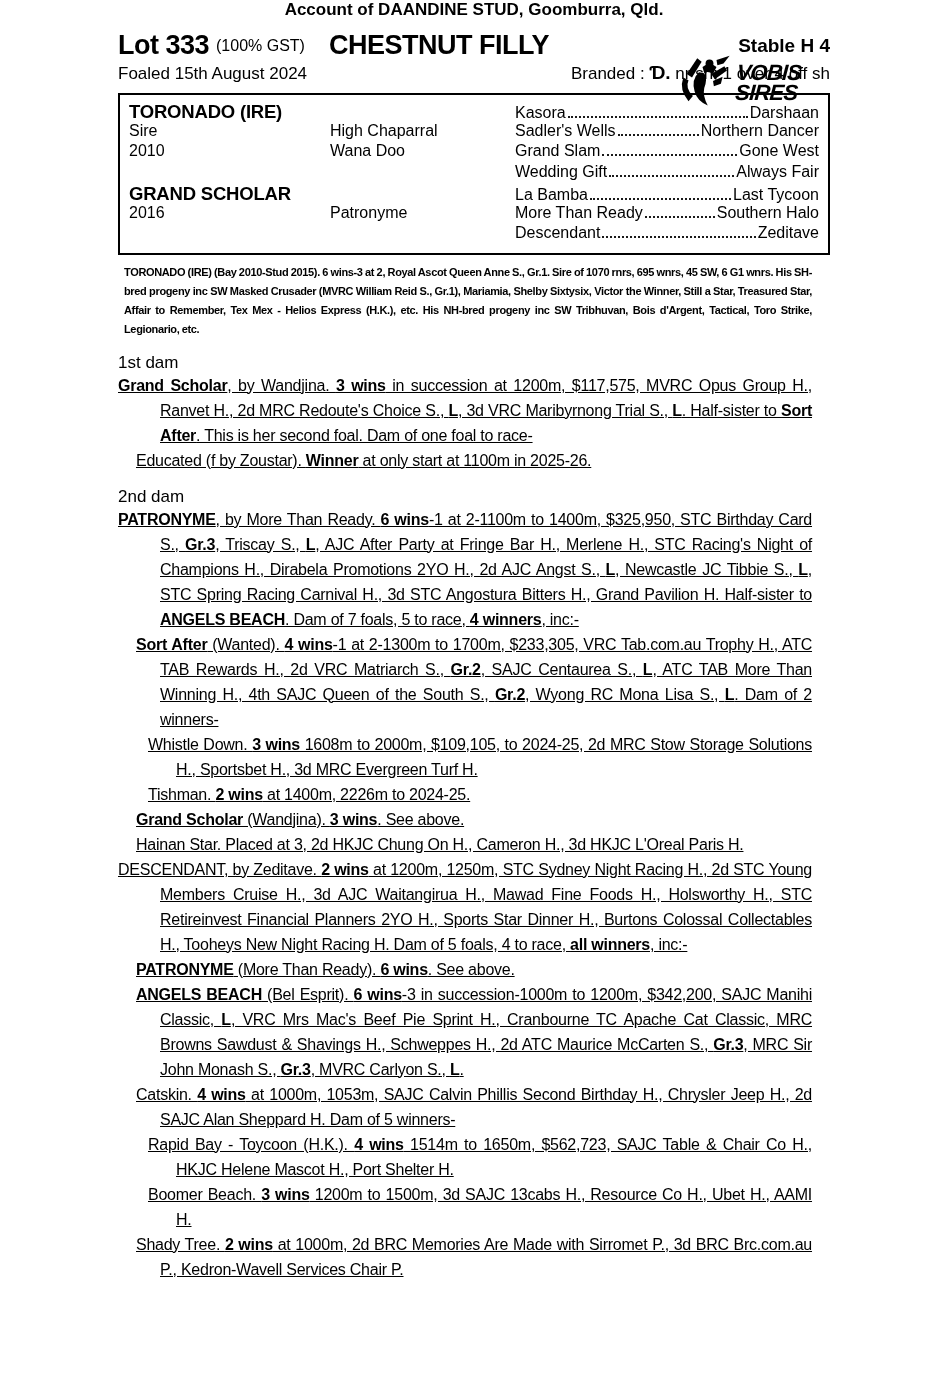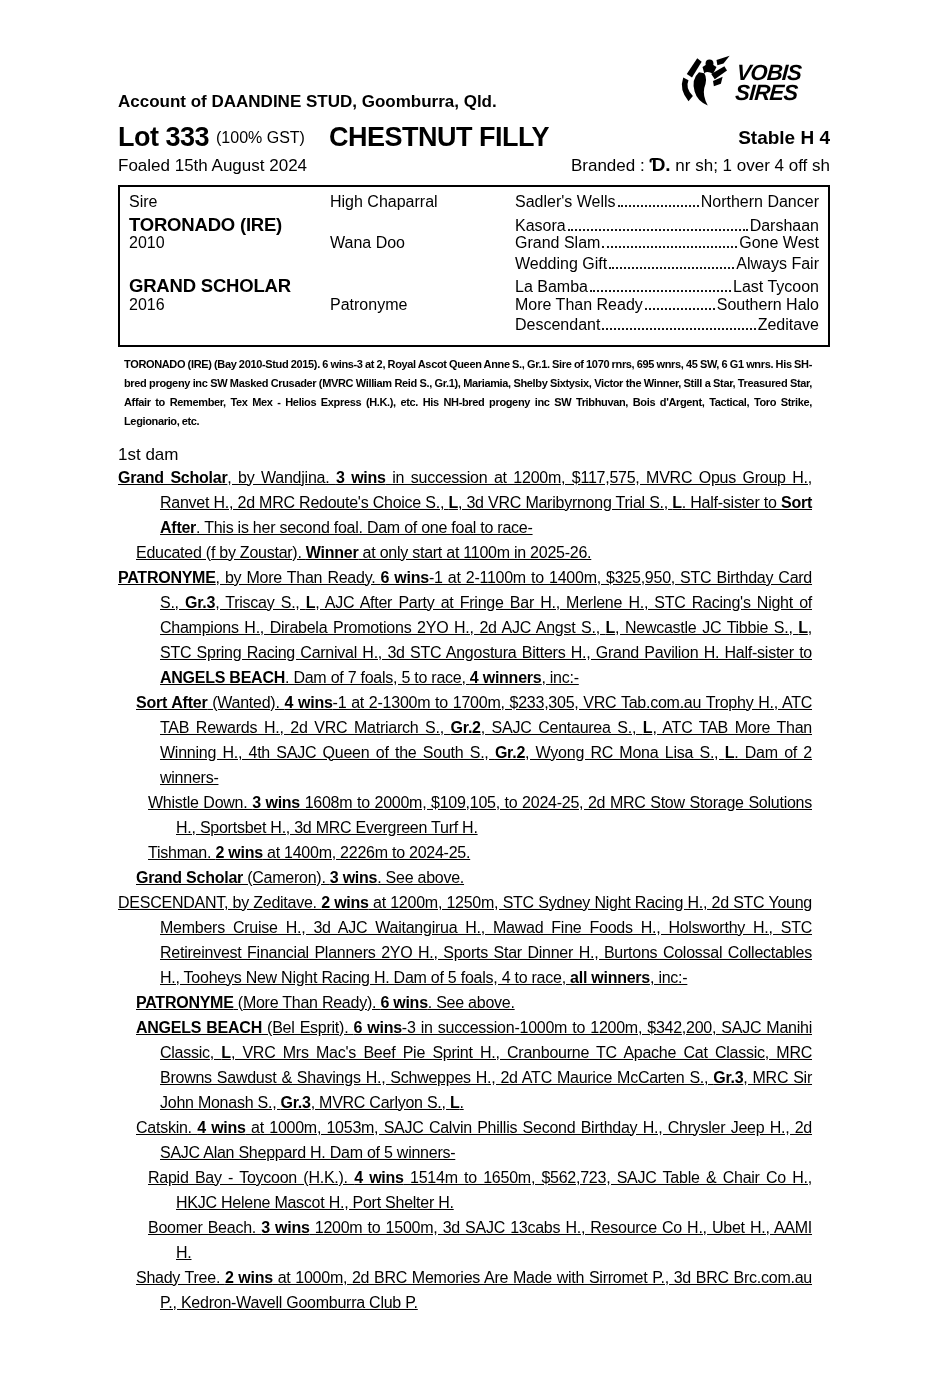--- a/index.html
+++ b/index.html
@@ -8,21 +8,21 @@
     background:#fff; color:#000;
     font-family:"Liberation Sans", sans-serif;
   }
   .content { position:absolute; left:118px; top:0; width:712px; }
 
   
   .logo { position:absolute; left:560px; top:54px; width:156px; display:flex; align-items:center; }
   .logo-ic { flex:none; }
   .logo-text { font-style:italic; font-weight:bold; font-size:22px; line-height:0.92;
                letter-spacing:-0.8px; transform:skewX(-4deg); margin-left:2px; }
-  .account { margin-top:92px; font-weight:bold; font-size:17px; }
+  .account { text-align:center; font-weight:bold; font-size:17px; }
   .lot-row { display:flex; align-items:center; margin-top:10px; }
   .lot-label { font-size:27px; font-weight:bold; letter-spacing:-0.5px; }
   .gst { font-size:16px; margin-left:7px; }
   .horse-title { font-size:27px; font-weight:bold; letter-spacing:-0.5px; margin-left:24px; }
   .stable { margin-left:auto; font-size:19px; font-weight:bold; }
   .sub-row { display:flex; align-items:baseline; margin-top:1px; font-size:17px; }
   .branded { margin-left:auto; }
   .brand-sym { font-weight:600; font-size:19px; }
 
   
@@ -87,35 +87,35 @@
       <span class="stable">Stable H 4</span>
     </div>
 
     <div class="sub-row">
       <span>Foaled 15th August 2024</span>
       <span class="branded"><span>Branded : </span><span class="brand-sym">Ɗ.</span><span> nr sh; 1 over 4 off sh</span></span>
     </div>
 
     <div class="ped-table" id="pedigree-rows">
         <div class="ped-row">
+          <span class="ped-c1 bold">TORONADO (IRE)</span>
+          <span class="ped-c2"></span>
+          <span class="ped-c3">
+            <span class="nm">Kasora</span>
+            <span class="leader"></span>
+            <span class="nm">Darshaan</span>
+          </span>
+        </div>
+        <div class="ped-row">
           <span class="ped-c1">Sire</span>
           <span class="ped-c2">High Chaparral</span>
           <span class="ped-c3">
             <span class="nm">Sadler's Wells</span>
             <span class="leader"></span>
             <span class="nm">Northern Dancer</span>
-          </span>
-        </div>
-        <div class="ped-row">
-          <span class="ped-c1 bold">TORONADO (IRE)</span>
-          <span class="ped-c2"></span>
-          <span class="ped-c3">
-            <span class="nm">Kasora</span>
-            <span class="leader"></span>
-            <span class="nm">Darshaan</span>
           </span>
         </div>
         <div class="ped-row">
           <span class="ped-c1">2010</span>
           <span class="ped-c2">Wana Doo</span>
           <span class="ped-c3">
             <span class="nm">Grand Slam</span>
             <span class="leader"></span>
             <span class="nm">Gone West</span>
           </span>
@@ -157,28 +157,30 @@
           </span>
         </div>
       </div>
 
     <div class="sire-summary">TORONADO (IRE) (Bay 2010-Stud 2015). 6 wins-3 at 2, Royal Ascot Queen Anne S., Gr.1. Sire of 1070 rnrs, 695 wnrs, 45 SW, 6 G1 wnrs. His SH-bred progeny inc SW Masked Crusader (MVRC William Reid S., Gr.1), Mariamia, Shelby Sixtysix, Victor the Winner, Still a Star, Treasured Star, Affair to Remember, Tex Mex - Helios Express (H.K.), etc. His NH-bred progeny inc SW Tribhuvan, Bois d'Argent, Tactical, Toro Strike, Legionario, etc.</div>
 
     <div id="sections">
         <div class="dam-heading">1st dam</div>
         <div class="para p0"><span class="b">Grand Scholar</span><span>, by Wandjina. </span><span class="b">3 wins</span><span> in succession at 1200m, $117,575, MVRC Opus Group H., Ranvet H., 2d MRC Redoute's Choice S., </span><span class="b">L</span><span>, 3d VRC Maribyrnong Trial S., </span><span class="b">L</span><span>. Half-sister to </span><span class="b">Sort After</span><span>. This is her second foal. Dam of one foal to race-</span></div>
         <div class="para p1"><span>Educated (f by Zoustar). </span><span class="b">Winner</span><span> at only start at 1100m in 2025-26.</span></div>
+        <div class="dam-heading">2nd dam</div>
         <div class="para p0"><span class="b">PATRONYME</span><span>, by More Than Ready. </span><span class="b">6 wins</span><span>-1 at 2-1100m to 1400m, $325,950, STC Birthday Card S., </span><span class="b">Gr.3</span><span>, Triscay S., </span><span class="b">L</span><span>, AJC After Party at Fringe Bar H., Merlene H., STC Racing's Night of Champions H., Dirabela Promotions 2YO H., 2d AJC Angst S., </span><span class="b">L</span><span>, Newcastle JC Tibbie S., </span><span class="b">L</span><span>, STC Spring Racing Carnival H., 3d STC Angostura Bitters H., Grand Pavilion H. Half-sister to </span><span class="b">ANGELS BEACH</span><span>. Dam of 7 foals, 5 to race, </span><span class="b">4 winners</span><span>, inc:-</span></div>
         <div class="para p1"><span class="b">Sort After</span><span> (Wanted). </span><span class="b">4 wins</span><span>-1 at 2-1300m to 1700m, $233,305, VRC Tab.com.au Trophy H., ATC TAB Rewards H., 2d VRC Matriarch S., </span><span class="b">Gr.2</span><span>, SAJC Centaurea S., </span><span class="b">L</span><span>, ATC TAB More Than Winning H., 4th SAJC Queen of the South S., </span><span class="b">Gr.2</span><span>, Wyong RC Mona Lisa S., </span><span class="b">L</span><span>. Dam of 2 winners-</span></div>
         <div class="para p2"><span>Whistle Down. </span><span class="b">3 wins</span><span> 1608m to 2000m, $109,105, to 2024-25, 2d MRC Stow Storage Solutions H., Sportsbet H., 3d MRC Evergreen Turf H.</span></div>
         <div class="para p2"><span>Tishman. </span><span class="b">2 wins</span><span> at 1400m, 2226m to 2024-25.</span></div>
-        <div class="para p1"><span class="b">Grand Scholar</span><span> (Cameron). </span><span class="b">3 wins</span><span>. See above.</span></div>
+        <div class="para p1"><span class="b">Grand Scholar</span><span> (Wandjina). </span><span class="b">3 wins</span><span>. See above.</span></div>
+        <div class="para p1"><span>Hainan Star. Placed at 3, 2d HKJC Chung On H., Cameron H., 3d HKJC L'Oreal Paris H.</span></div>
         <div class="para p0"><span>DESCENDANT, by Zeditave. </span><span class="b">2 wins</span><span> at 1200m, 1250m, STC Sydney Night Racing H., 2d STC Young Members Cruise H., 3d AJC Waitangirua H., Mawad Fine Foods H., Holsworthy H., STC Retireinvest Financial Planners 2YO H., Sports Star Dinner H., Burtons Colossal Collectables H., Tooheys New Night Racing H. Dam of 5 foals, 4 to race, </span><span class="b">all winners</span><span>, inc:-</span></div>
         <div class="para p1"><span class="b">PATRONYME</span><span> (More Than Ready). </span><span class="b">6 wins</span><span>. See above.</span></div>
         <div class="para p1"><span class="b">ANGELS BEACH</span><span> (Bel Esprit). </span><span class="b">6 wins</span><span>-3 in succession-1000m to 1200m, $342,200, SAJC Manihi Classic, </span><span class="b">L</span><span>, VRC Mrs Mac's Beef Pie Sprint H., Cranbourne TC Apache Cat Classic, MRC Browns Sawdust &amp; Shavings H., Schweppes H., 2d ATC Maurice McCarten S., </span><span class="b">Gr.3</span><span>, MRC Sir John Monash S., </span><span class="b">Gr.3</span><span>, MVRC Carlyon S., </span><span class="b">L</span><span>.</span></div>
         <div class="para p1"><span>Catskin. </span><span class="b">4 wins</span><span> at 1000m, 1053m, SAJC Calvin Phillis Second Birthday H., Chrysler Jeep H., 2d SAJC Alan Sheppard H. Dam of 5 winners-</span></div>
         <div class="para p2"><span>Rapid Bay - Toycoon (H.K.). </span><span class="b">4 wins</span><span> 1514m to 1650m, $562,723, SAJC Table &amp; Chair Co H., HKJC Helene Mascot H., Port Shelter H.</span></div>
         <div class="para p2"><span>Boomer Beach. </span><span class="b">3 wins</span><span> 1200m to 1500m, 3d SAJC 13cabs H., Resource Co H., Ubet H., AAMI H.</span></div>
-        <div class="para p1"><span>Shady Tree. </span><span class="b">2 wins</span><span> at 1000m, 2d BRC Memories Are Made with Sirromet P., 3d BRC Brc.com.au P., Kedron-Wavell Goomburra Club P.</span></div>
+        <div class="para p1"><span>Shady Tree. </span><span class="b">2 wins</span><span> at 1000m, 2d BRC Memories Are Made with Sirromet P., 3d BRC Brc.com.au P., Kedron-Wavell Services Chair P.</span></div>
       </div>
 
   </div>
 </div>
 
 </body></html>

